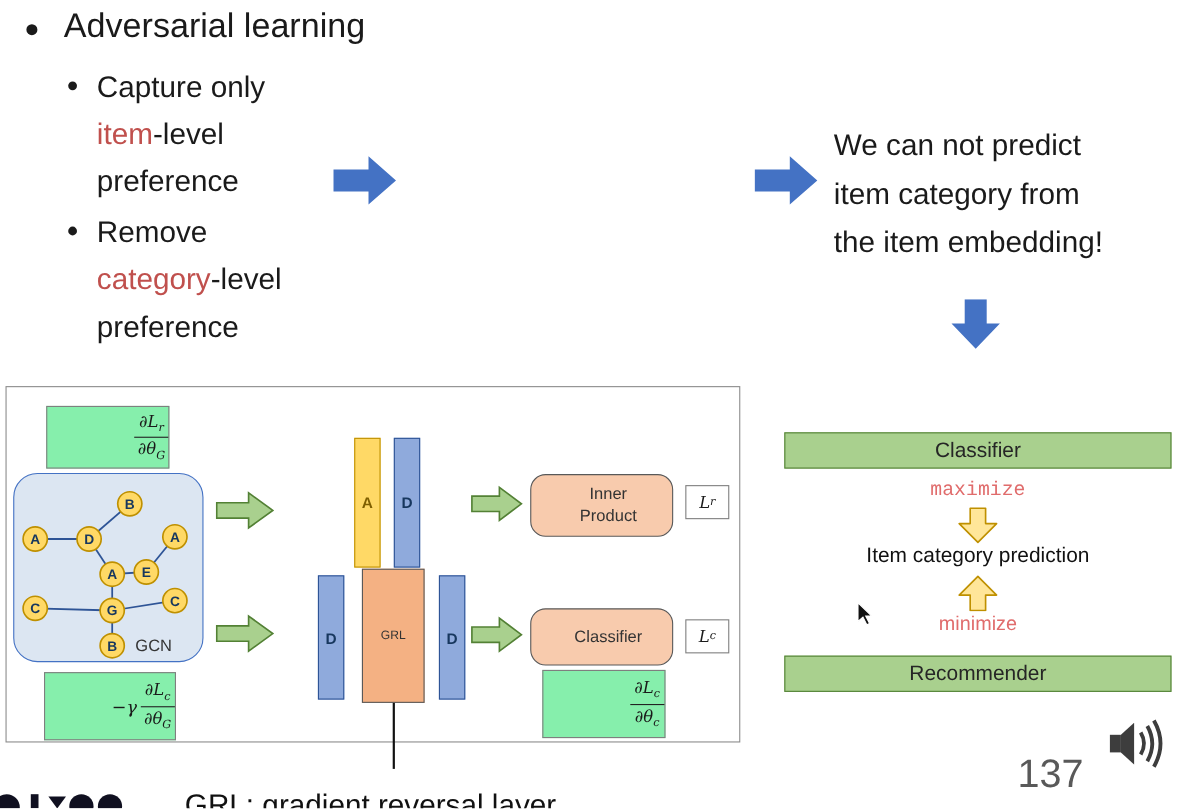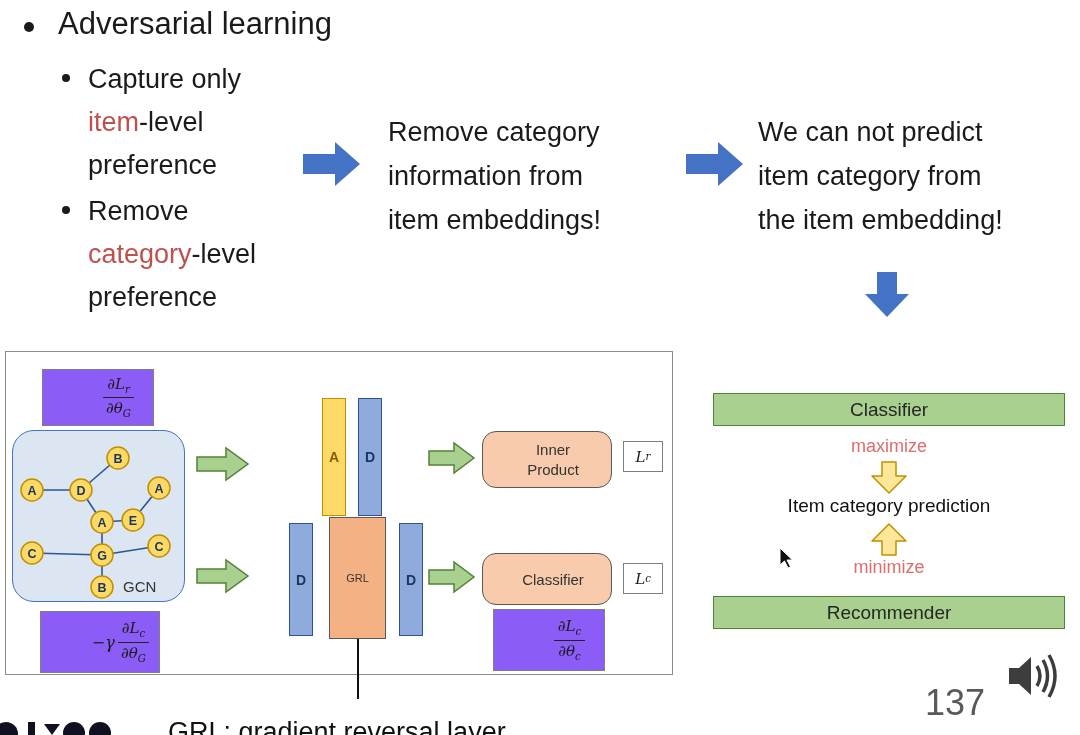--- a/index.html
+++ b/index.html
@@ -12,22 +12,22 @@
   
   .title { font-size:31px; }
   .bullet-block { font-size:27px; line-height:43px; }
   .flow-text { font-size:27px; line-height:44px; }
   .red { color:#c0504d; }
   .dot { background:#1a1a1a; border-radius:50%; }
 
   
   .math { font-family:"DejaVu Serif", serif; font-style:italic; }
   .fbox {
-    background:#8b5cf6; border:1px solid #7f7f7f; box-sizing:border-box;
-    display:flex; align-items:center; justify-content:center;padding-left:41px;
+    background:#86efac; border:1px solid #7f7f7f; box-sizing:border-box;
+    display:flex; align-items:center; justify-content:flex-end;padding-left:41px;
   }
   .frac { display:inline-flex; flex-direction:column; align-items:center;
           font-family:"DejaVu Serif", serif; font-style:italic; font-size:15px; line-height:1.2; }
   .frac .num { border-bottom:1.4px solid #222; padding:0 4px 1px 4px; }
   .frac .den { padding-top:1px; }
   .prefix { font-family:"DejaVu Serif", serif; font-style:italic; font-size:16px; margin-right:3px; }
   sub { font-size:0.68em; }
 
   
   .dbox { border:1px solid #8c8c8c; background:#fff; box-sizing:border-box; }
@@ -90,25 +90,20 @@
   <div class="abs dot" style="left:62px; top:206px; width:8px; height:8px;"></div>
   <div class="abs bullet-block" style="left:88px; top:190px;">
     <div>Remove</div>
     <div><span class="red">category</span><span>-level</span></div>
     <div>preference</div>
   </div>
 
   <svg class="abs" style="left:303px; top:140px;" width="58" height="48">
     <polygon points="0,14 32,14 32,2 57,24 32,46 32,34 0,34" fill="#4472c4"></polygon>
   </svg>
-  <div class="abs flow-text" style="left:388px; top:110px;">
-    <div>Remove category</div>
-    <div>information from</div>
-    <div>item embeddings!</div>
-  </div>
   <svg class="abs" style="left:686px; top:140px;" width="58" height="48">
     <polygon points="0,14 32,14 32,2 57,24 32,46 32,34 0,34" fill="#4472c4"></polygon>
   </svg>
   <div class="abs flow-text" style="left:758px; top:110px;">
     <div>We can not predict</div>
     <div>item category from</div>
     <div>the item embedding!</div>
   </div>
   <svg class="abs" style="left:863px; top:272px;" width="48" height="46">
     <polygon points="14,0 34,0 34,22 46,22 24,45 2,22 14,22" fill="#4472c4"></polygon>
@@ -211,21 +206,21 @@
     <span class="frac">
       <span class="num"><span>∂L</span><sub>c</sub></span>
       <span class="den"><span>∂θ</span><sub>c</sub></span>
     </span>
   </div>
 
   <div class="abs grl-line" style="left:357px; top:639px; width:2px; height:60px;"></div>
   <div class="abs caption" style="left:168px; top:697px;margin-top:20px;">GRL: gradient reversal layer</div>
 
   <div class="abs gbar" style="left:713px; top:393px; width:352px; height:33px;">Classifier</div>
-  <div class="abs minmax" style="left:713px; top:436px;">maximize</div>
+  <div class="abs minmax" style="left:713px; top:436px;font-family:Liberation Mono, monospace;">maximize</div>
   <svg class="abs" style="left:870px; top:461px;" width="38" height="34">
     <polygon points="12,1 26,1 26,15 36,15 19,32 2,15 12,15" fill="#ffe699" stroke="#bf9000" stroke-width="1.5" stroke-linejoin="round"></polygon>
   </svg>
   <div class="abs pred" style="left:713px; top:495px;">Item category prediction</div>
   <svg class="abs" style="left:870px; top:522px;" width="38" height="34">
     <polygon points="12,33 26,33 26,19 36,19 19,2 2,19 12,19" fill="#ffe699" stroke="#bf9000" stroke-width="1.5" stroke-linejoin="round"></polygon>
   </svg>
   <div class="abs gbar" style="left:713px; top:596px; width:352px; height:33px;">Recommender</div>
   <div class="abs minmax" style="left:713px; top:557px;">minimize</div>
 

